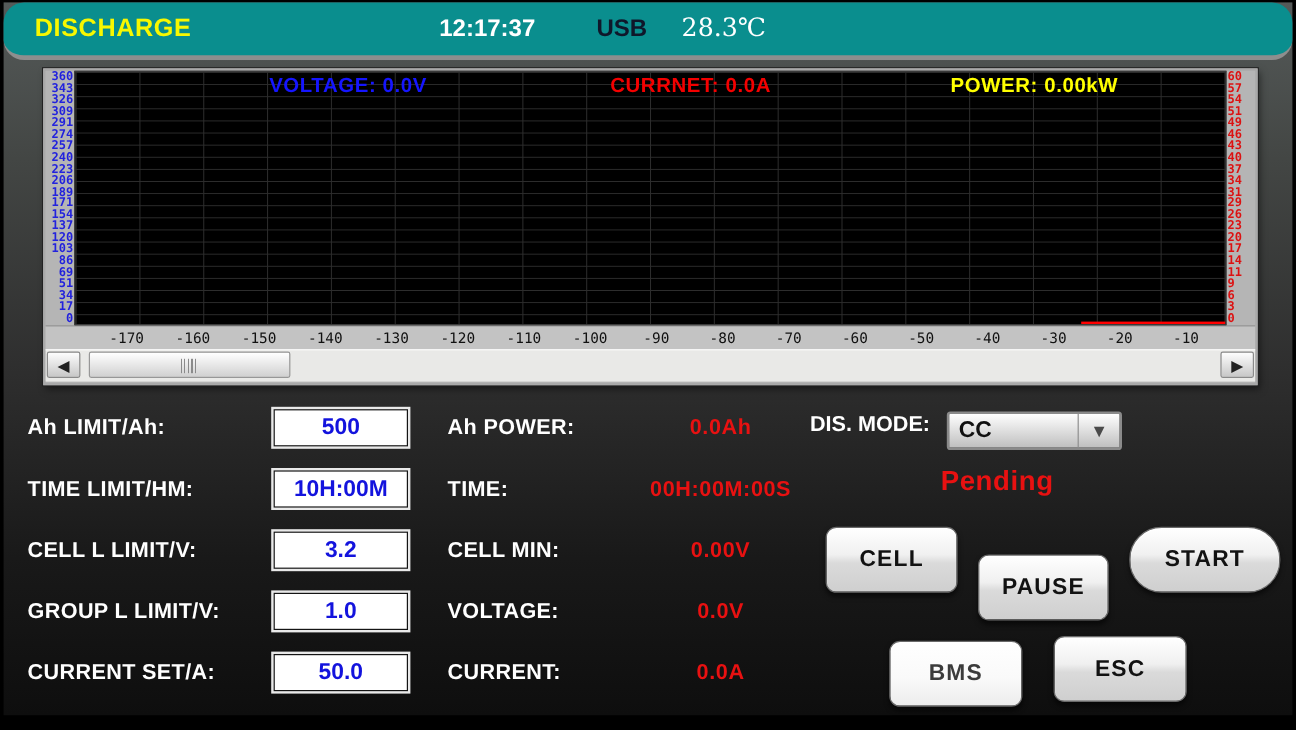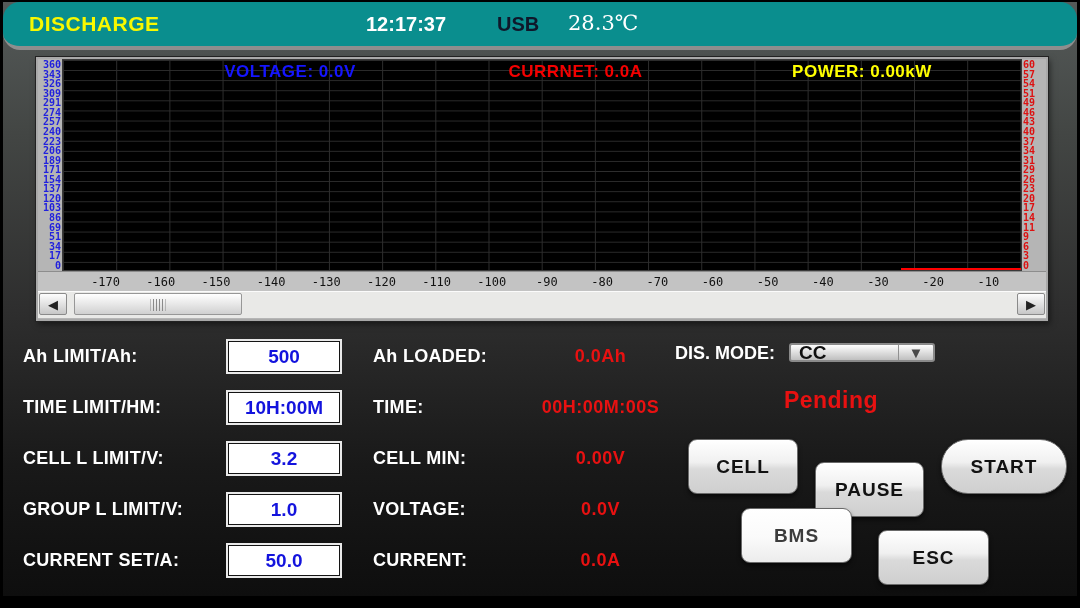--- a/index.html
+++ b/index.html
@@ -69,39 +69,39 @@
   
   .readings{position:absolute;left:370px;top:338px;}
   .rrow{display:flex;align-items:center;height:33px;margin-bottom:18px;}
   .rlabel{width:145px;color:#fff;font-weight:bold;font-size:18px;letter-spacing:.3px;}
   .rvalue{width:165px;text-align:center;color:#e81111;font-weight:bold;font-size:18px;
           letter-spacing:.5px;}
 
   
   .mode{position:absolute;left:672px;top:341px;display:flex;align-items:flex-start;}
   .mode-label{color:#fff;font-weight:bold;font-size:18px;margin-right:14px;}
-  .dropdown{width:146px;height:19px;box-sizing:border-box;border:2px solid #8a8a8a;border-radius:3px;
+  .dropdown{width:146px;height:32px;box-sizing:border-box;border:2px solid #8a8a8a;border-radius:3px;
             background:linear-gradient(180deg,#fefefe,#bfbfbf);display:flex;align-items:stretch;
             cursor:pointer;}
   .dd-val{flex:1;display:flex;align-items:center;padding-left:8px;
           font-weight:bold;font-size:19px;color:#101010;}
   .dd-right{width:34px;border-left:1px solid #909090;display:flex;align-items:center;
             justify-content:center;color:#4a4a4a;font-size:15px;}
   .status{position:absolute;left:753px;top:385px;width:150px;text-align:center;
           color:#e81111;font-weight:bold;font-size:23px;letter-spacing:.5px;}
 
   .btn{position:absolute;height:55px;border-radius:9px;border:1px solid #6a6a6a;
        background:linear-gradient(180deg,#ffffff 0%,#f0f0f0 42%,#dadada 55%,#cfcfcf 100%);
        color:#121212;font-weight:bold;font-size:19px;font-family:"Liberation Sans",sans-serif;
        letter-spacing:1px;box-shadow:0 3px 4px rgba(0,0,0,.55), inset 0 1px 1px #fff;
        cursor:pointer;padding:0;}
   .btn.cell {left:685px;top:437px;width:110px;}
   .btn.pause{left:812px;top:460px;width:109px;}
   .btn.start{left:938px;top:437px;width:126px;border-radius:27px;}
-  .btn.bms  {left:738px;top:506px;width:111px;
+  .btn.bms  {left:738px;top:532px;width:111px;
              background:linear-gradient(180deg,#ffffff 0%,#fafafa 55%,#ececec 100%);color:#3c3c3c;}
   .btn.esc  {left:875px;top:528px;width:111px;}
 </style>
 </head>
 <body>
 
 <div class="screen">
 
   <div class="header">
     <span class="title">DISCHARGE</span>
@@ -226,21 +226,21 @@
 
       <div class="srow">
         <span class="slabel">CURRENT SET/A:</span>
         <div class="sinput">50.0</div>
       </div>
     </div>
 
   <div class="readings">
 
       <div class="rrow">
-        <span class="rlabel">Ah LOADED:</span>
+        <span class="rlabel">Ah POWER:</span>
         <span class="rvalue">0.0Ah</span>
       </div>
 
       <div class="rrow">
         <span class="rlabel">TIME:</span>
         <span class="rvalue">00H:00M:00S</span>
       </div>
 
       <div class="rrow">
         <span class="rlabel">CELL MIN:</span>

